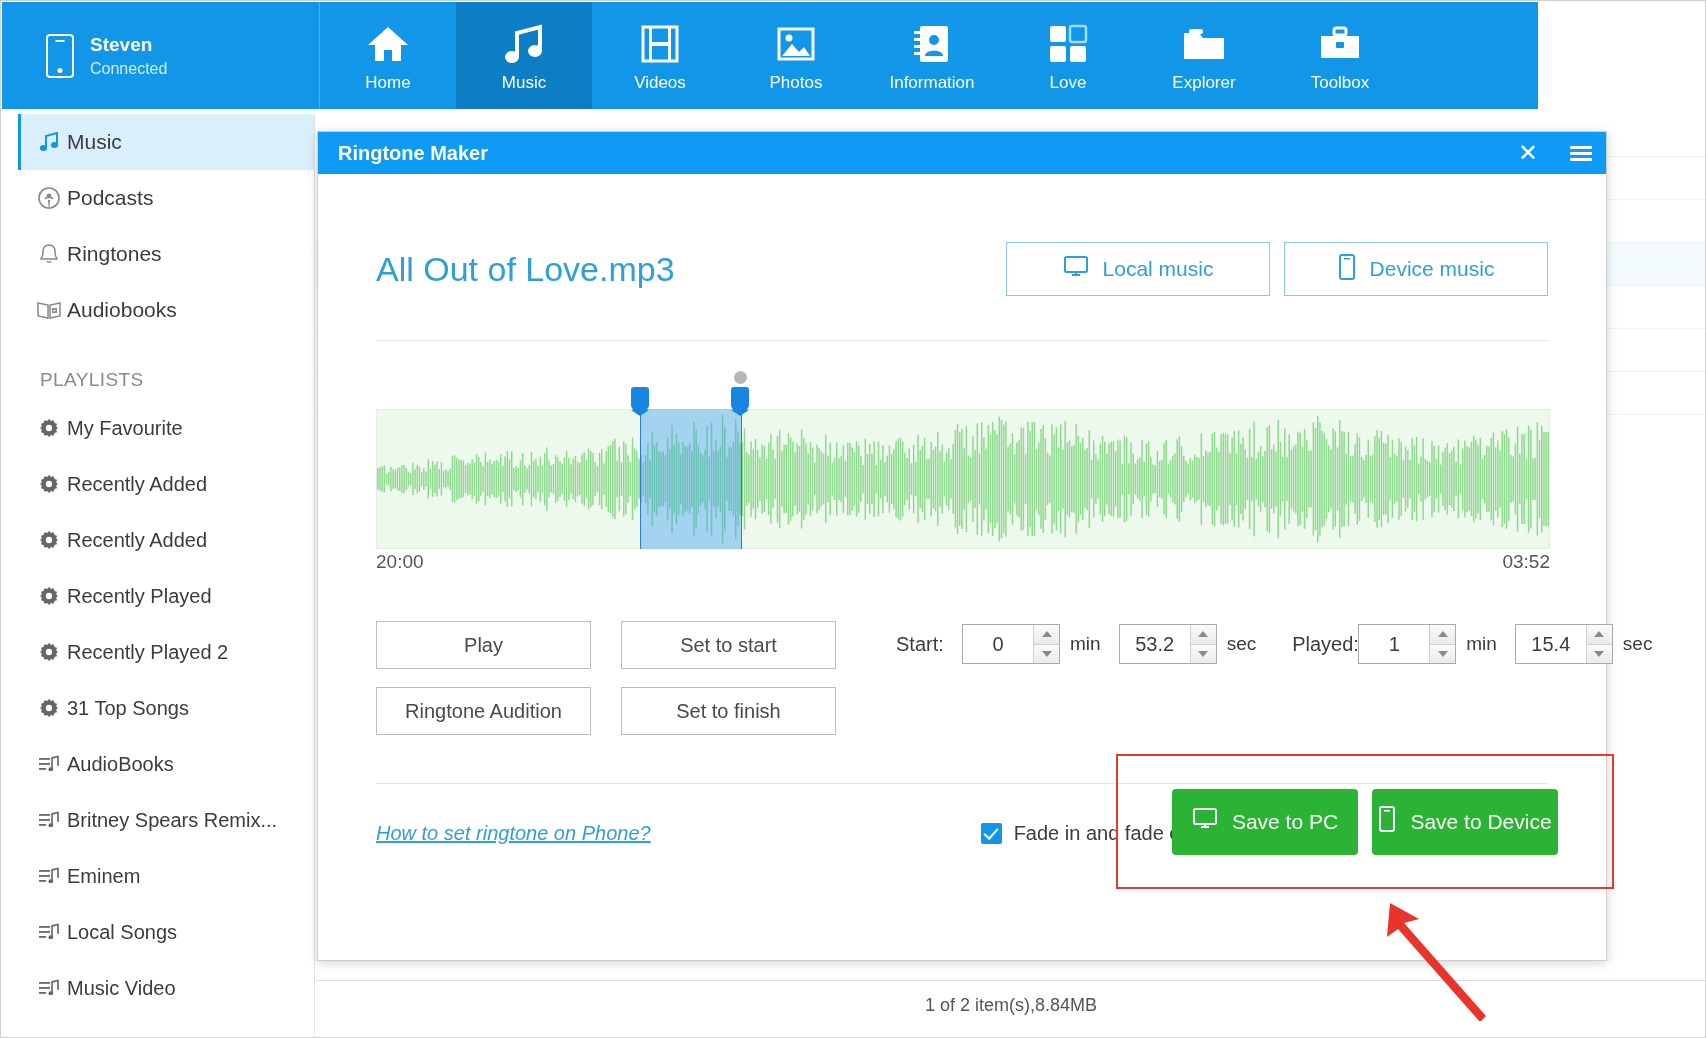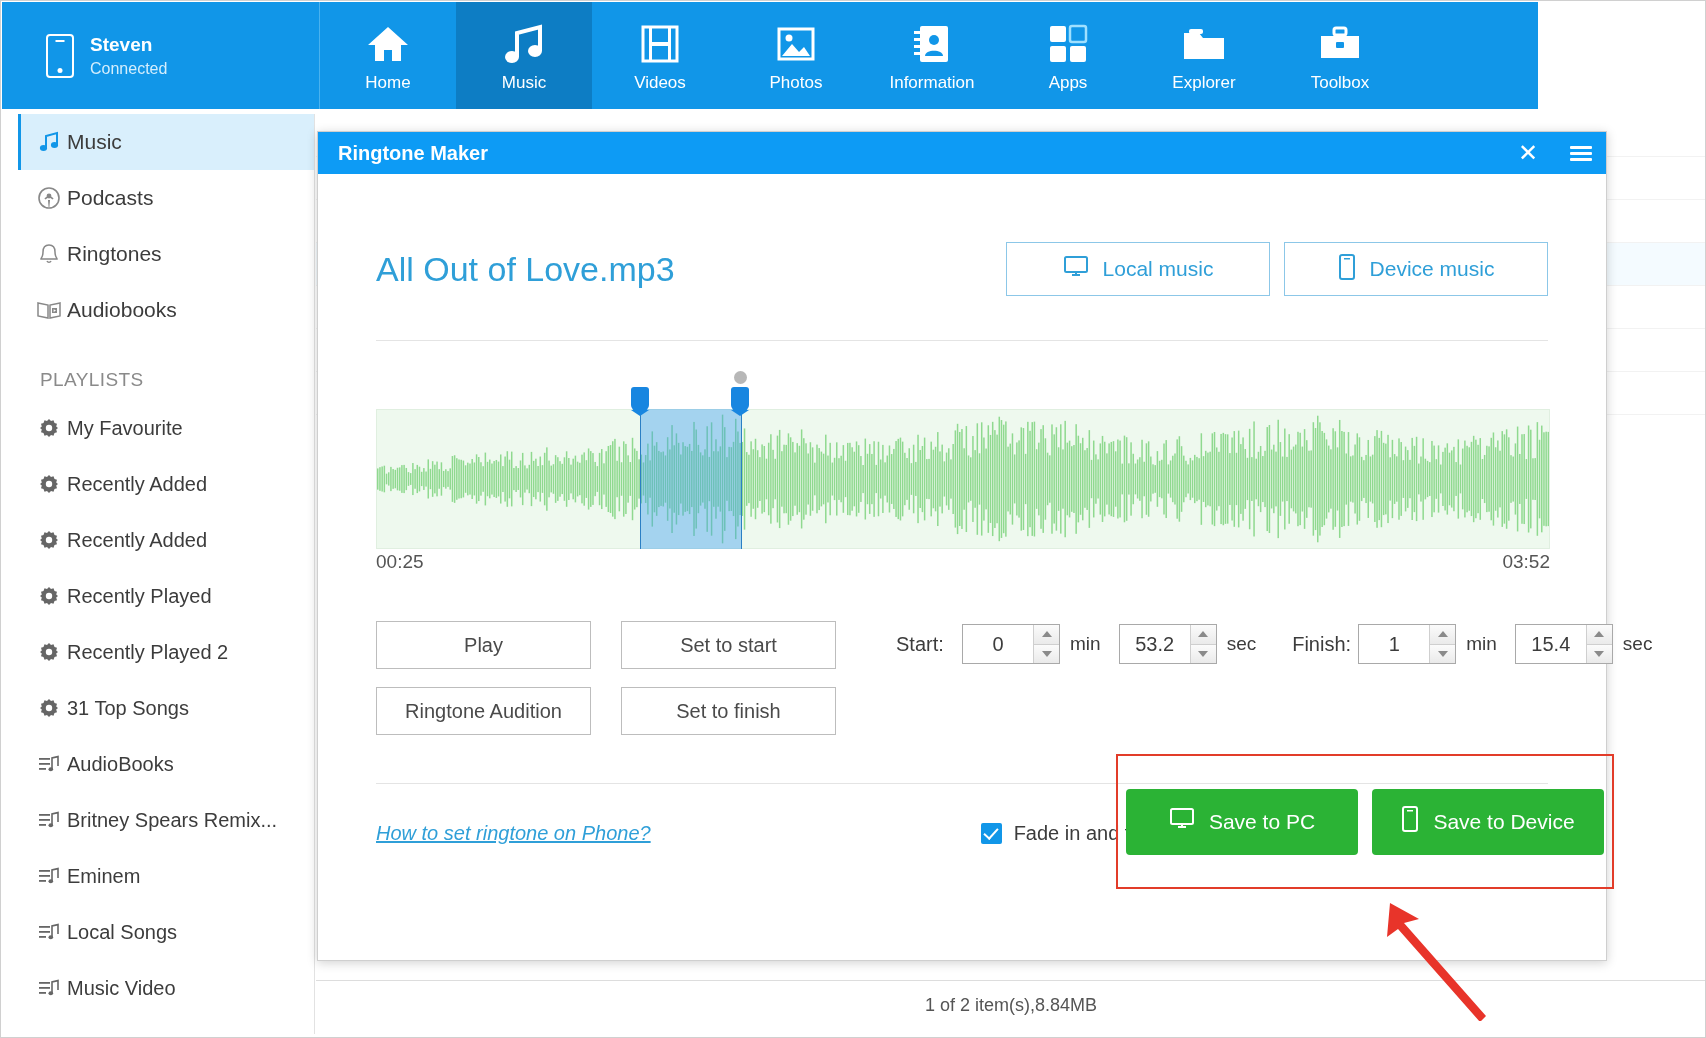--- a/index.html
+++ b/index.html
@@ -352,21 +352,21 @@
   .save-zone {
     position: absolute;
     left: 740px; top: -68px;
     width: 498px; height: 135px;
     border: 2px solid #e23c29;
     box-sizing: border-box;
     display: flex; align-items: center; justify-content: center;
     gap: 14px;
   }
   .save-btn {
-    width: 232px; height: 66px;
+    width: 186px; height: 66px;
     background: #2bb335;
     border: none; border-radius: 4px;
     color: #ffffff; font-size: 21px;
     display: flex; align-items: center; justify-content: center;
     gap: 14px; cursor: pointer;
   }
 
   .arrow-annot {
     position: absolute;
     left: 1285px; top: 900px;
@@ -451,21 +451,21 @@
 
       <div class="navtab">
         <div class="ico">
           <svg width="40" height="40" viewBox="0 0 40 40">
             <rect x="2" y="2" width="16" height="16" rx="2" fill="#fff"></rect>
             <rect x="22" y="2" width="16" height="16" rx="2" fill="none" stroke="#9fe0ff" stroke-width="2.5"></rect>
             <rect x="2" y="22" width="16" height="16" rx="2" fill="#fff"></rect>
             <rect x="22" y="22" width="16" height="16" rx="2" fill="#fff"></rect>
           </svg>
         </div>
-        <div class="lbl">Apps</div>
+        <div class="lbl">Love</div>
       </div>
 
       <div class="navtab">
         <div class="ico">
           <svg width="44" height="38" viewBox="0 0 44 38">
             <path d="M2 8 L17 8 L21 13 L42 13 L42 34 L2 34 Z" fill="#fff"></path>
             <rect x="7" y="4" width="14" height="5" rx="2" fill="#fff"></rect>
           </svg>
         </div>
         <div class="lbl">Explorer</div>
@@ -1259,21 +1259,21 @@
                 <rect x="1170.4" y="22.0" width="1.5" height="96.0"></rect>
                 <rect x="1172.6" y="22.2" width="1.5" height="95.6"></rect>
               </g>
           </svg>
         </div>
         <div class="sel-overlay" id="sel-ov" style="left: 264.15px; width: 99.79px;"></div>
         <div class="handle" id="h-start" style="left: 255.15px;"></div>
         <div class="handle" id="h-end" style="left: 354.94px;"></div>
         <div class="playhead-knob" id="ph-knob" style="left: 357.94px;"></div>
         <div class="wave-times">
-          <span>00:25</span>
+          <span>20:00</span>
           <span>03:52</span>
         </div>
       </div>
 
       <div class="controls">
 
         <div class="btn-col">
           <div class="ctl-btn">Play</div>
           <div class="ctl-btn">Ringtone Audition</div>
         </div>
@@ -1306,21 +1306,21 @@
                   </div>
                 <div>
                     <span class="arrow-dn"></span>
                   </div>
               </div>
             </div>
             <span class="unit">sec</span>
           </div>
 
           <div class="time-row">
-            <span class="tlabel">Finish:</span>
+            <span class="tlabel">Played:</span>
             <div class="spin">
               <span class="val">1</span>
               <div class="arrows">
                 <div>
                     <span class="arrow-up"></span>
                   </div>
                 <div>
                     <span class="arrow-dn"></span>
                   </div>
               </div>

